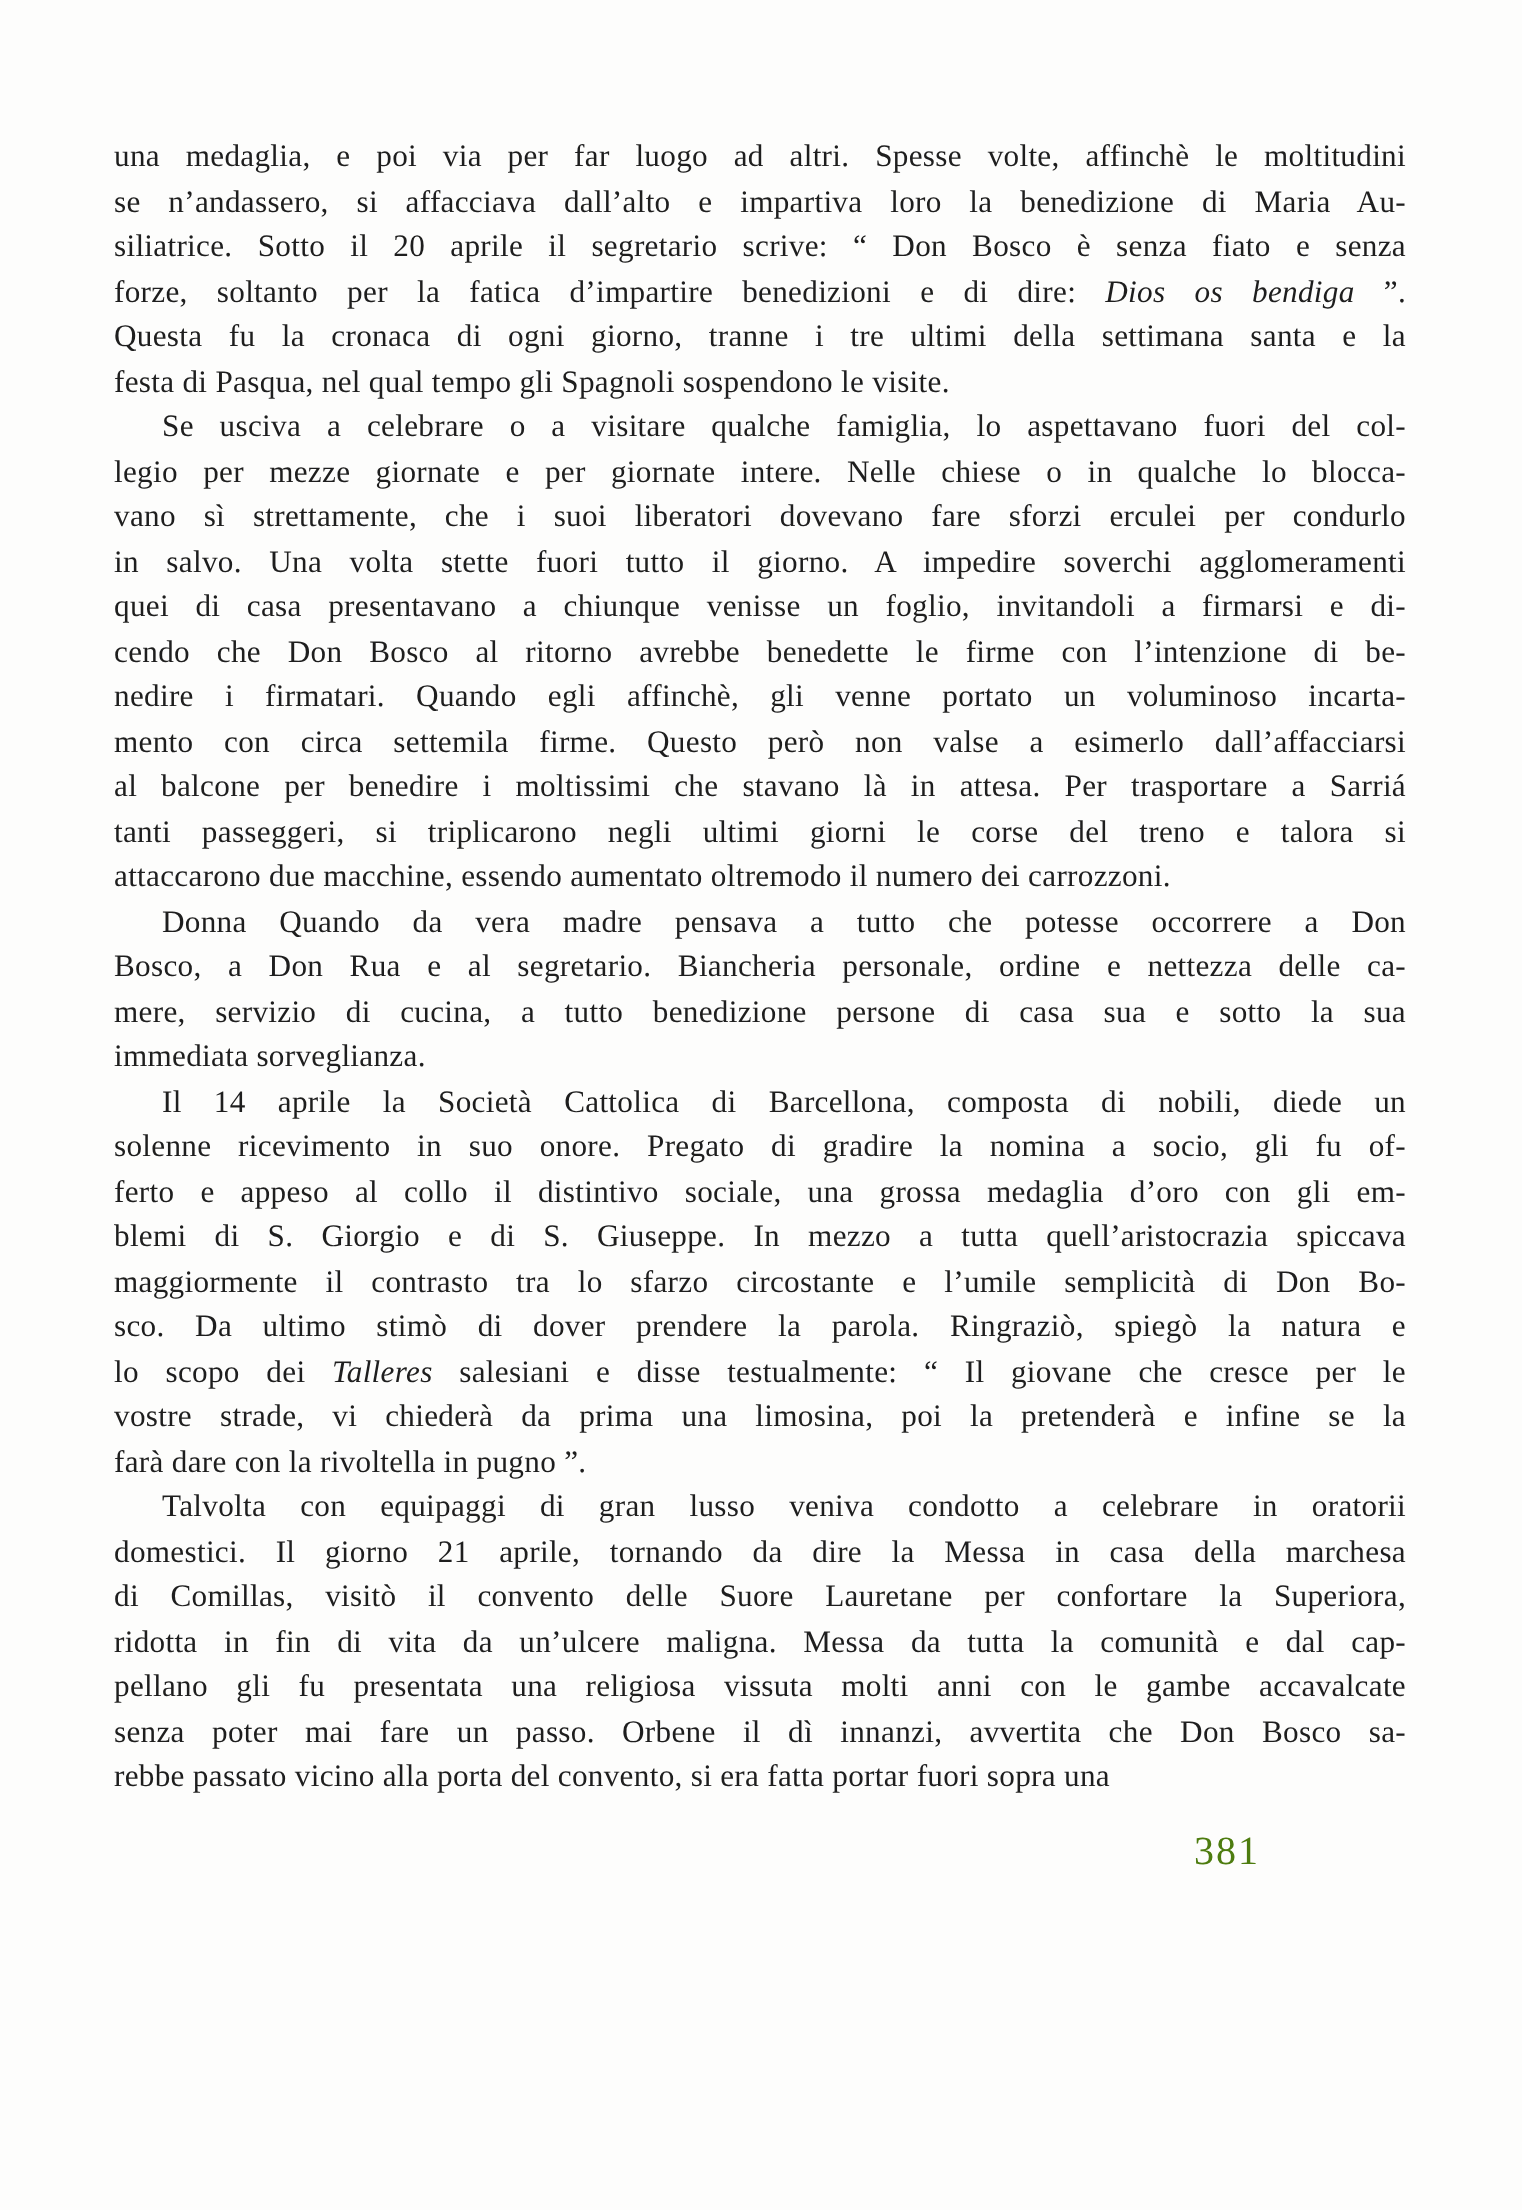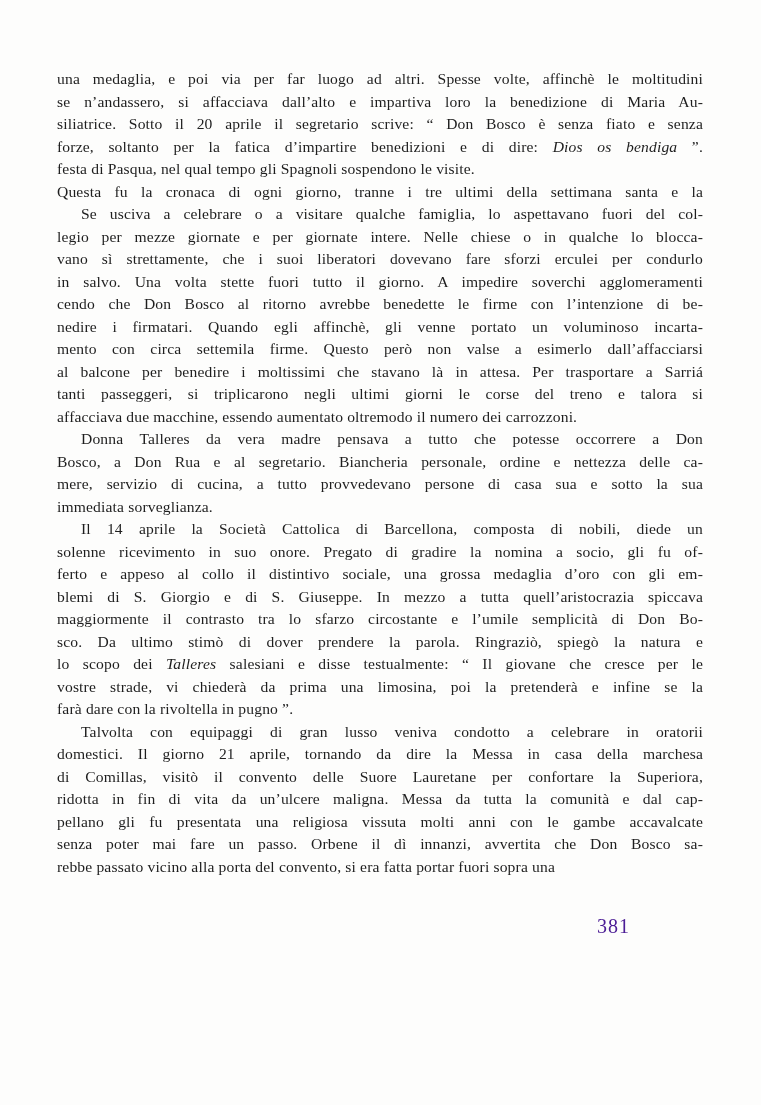--- a/index.html
+++ b/index.html
@@ -40,47 +40,48 @@
   }
   .line i {
   }
   .page-number {
     position: absolute;
     top: 915px;
     left: 597px;
     font-size: 20px;
     line-height: 22px;
     letter-spacing: 1px;
-    color: #4c1d95;
+    color: #4d7c0f;
   }
 </style>
 </head>
 <body>
 
 <div class="book-page">
   <div class="page-text">
       <div class="line">una medaglia, e poi via per far luogo ad altri. Spesse volte, affinchè le moltitudini</div>
       <div class="line">se n’andassero, si affacciava dall’alto e impartiva loro la benedizione di Maria Au-</div>
       <div class="line">siliatrice. Sotto il 20 aprile il segretario scrive: “ Don Bosco è senza fiato e senza</div>
       <div class="line">forze, soltanto per la fatica d’impartire benedizioni e di dire: <i>Dios os bendiga</i> ”.</div>
+      <div class="line">Questa fu la cronaca di ogni giorno, tranne i tre ultimi della settimana santa e la</div>
       <div class="line para-end">festa di Pasqua, nel qual tempo gli Spagnoli sospendono le visite.</div>
-      <div class="line">Questa fu la cronaca di ogni giorno, tranne i tre ultimi della settimana santa e la</div>
       <div class="line indent">Se usciva a celebrare o a visitare qualche famiglia, lo aspettavano fuori del col-</div>
       <div class="line">legio per mezze giornate e per giornate intere. Nelle chiese o in qualche lo blocca-</div>
       <div class="line">vano sì strettamente, che i suoi liberatori dovevano fare sforzi erculei per condurlo</div>
       <div class="line">in salvo. Una volta stette fuori tutto il giorno. A impedire soverchi agglomeramenti</div>
+      <div class="line">quei di casa presentavano a chiunque venisse un foglio, invitandoli a firmarsi e di-</div>
       <div class="line">cendo che Don Bosco al ritorno avrebbe benedette le firme con l’intenzione di be-</div>
       <div class="line">nedire i firmatari. Quando egli affinchè, gli venne portato un voluminoso incarta-</div>
       <div class="line">mento con circa settemila firme. Questo però non valse a esimerlo dall’affacciarsi</div>
       <div class="line">al balcone per benedire i moltissimi che stavano là in attesa. Per trasportare a Sarriá</div>
       <div class="line">tanti passeggeri, si triplicarono negli ultimi giorni le corse del treno e talora si</div>
-      <div class="line para-end">affacciava due macchine, essendo aumentato oltremodo il numero dei carrozzoni.</div>
-      <div class="line indent">Donna Talleres da vera madre pensava a tutto che potesse occorrere a Don</div>
+      <div class="line para-end">attaccarono due macchine, essendo aumentato oltremodo il numero dei carrozzoni.</div>
+      <div class="line indent">Donna Quando da vera madre pensava a tutto che potesse occorrere a Don</div>
       <div class="line">Bosco, a Don Rua e al segretario. Biancheria personale, ordine e nettezza delle ca-</div>
-      <div class="line">mere, servizio di cucina, a tutto provvedevano persone di casa sua e sotto la sua</div>
+      <div class="line">mere, servizio di cucina, a tutto benedizione persone di casa sua e sotto la sua</div>
       <div class="line para-end">immediata sorveglianza.</div>
       <div class="line indent">Il 14 aprile la Società Cattolica di Barcellona, composta di nobili, diede un</div>
       <div class="line">solenne ricevimento in suo onore. Pregato di gradire la nomina a socio, gli fu of-</div>
       <div class="line">ferto e appeso al collo il distintivo sociale, una grossa medaglia d’oro con gli em-</div>
       <div class="line">blemi di S. Giorgio e di S. Giuseppe. In mezzo a tutta quell’aristocrazia spiccava</div>
       <div class="line">maggiormente il contrasto tra lo sfarzo circostante e l’umile semplicità di Don Bo-</div>
       <div class="line">sco. Da ultimo stimò di dover prendere la parola. Ringraziò, spiegò la natura e</div>
       <div class="line">lo scopo dei <i>Talleres</i> salesiani e disse testualmente: “ Il giovane che cresce per le</div>
       <div class="line">vostre strade, vi chiederà da prima una limosina, poi la pretenderà e infine se la</div>
       <div class="line para-end">farà dare con la rivoltella in pugno ”.</div>

